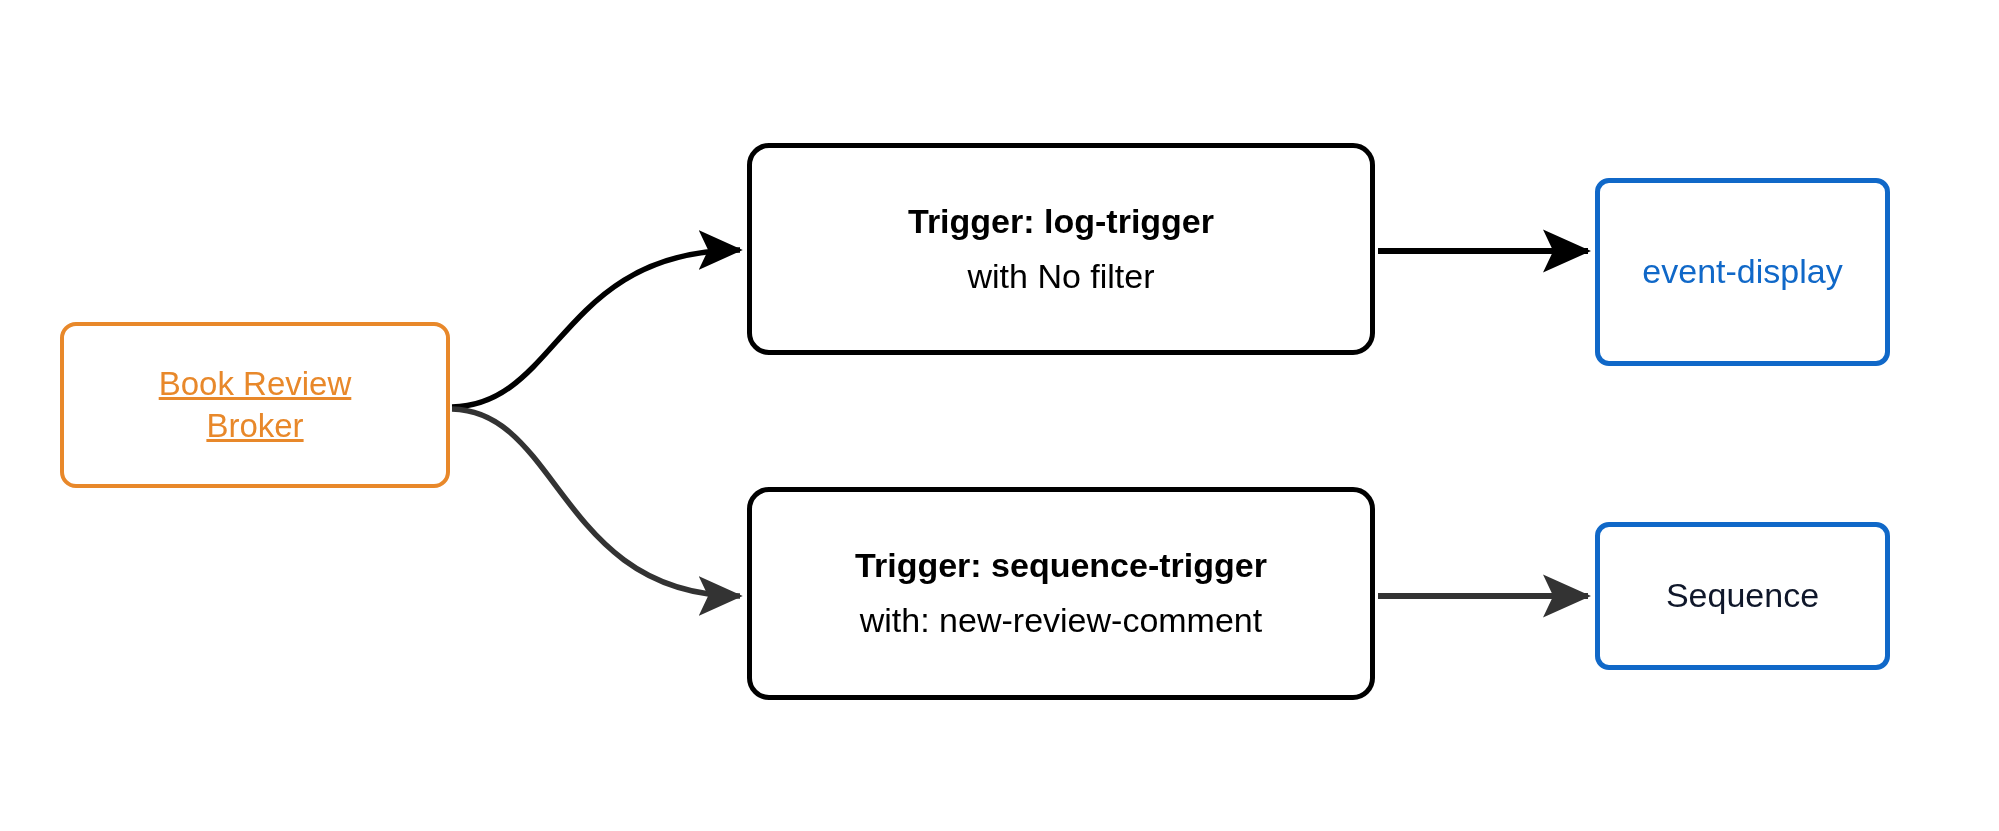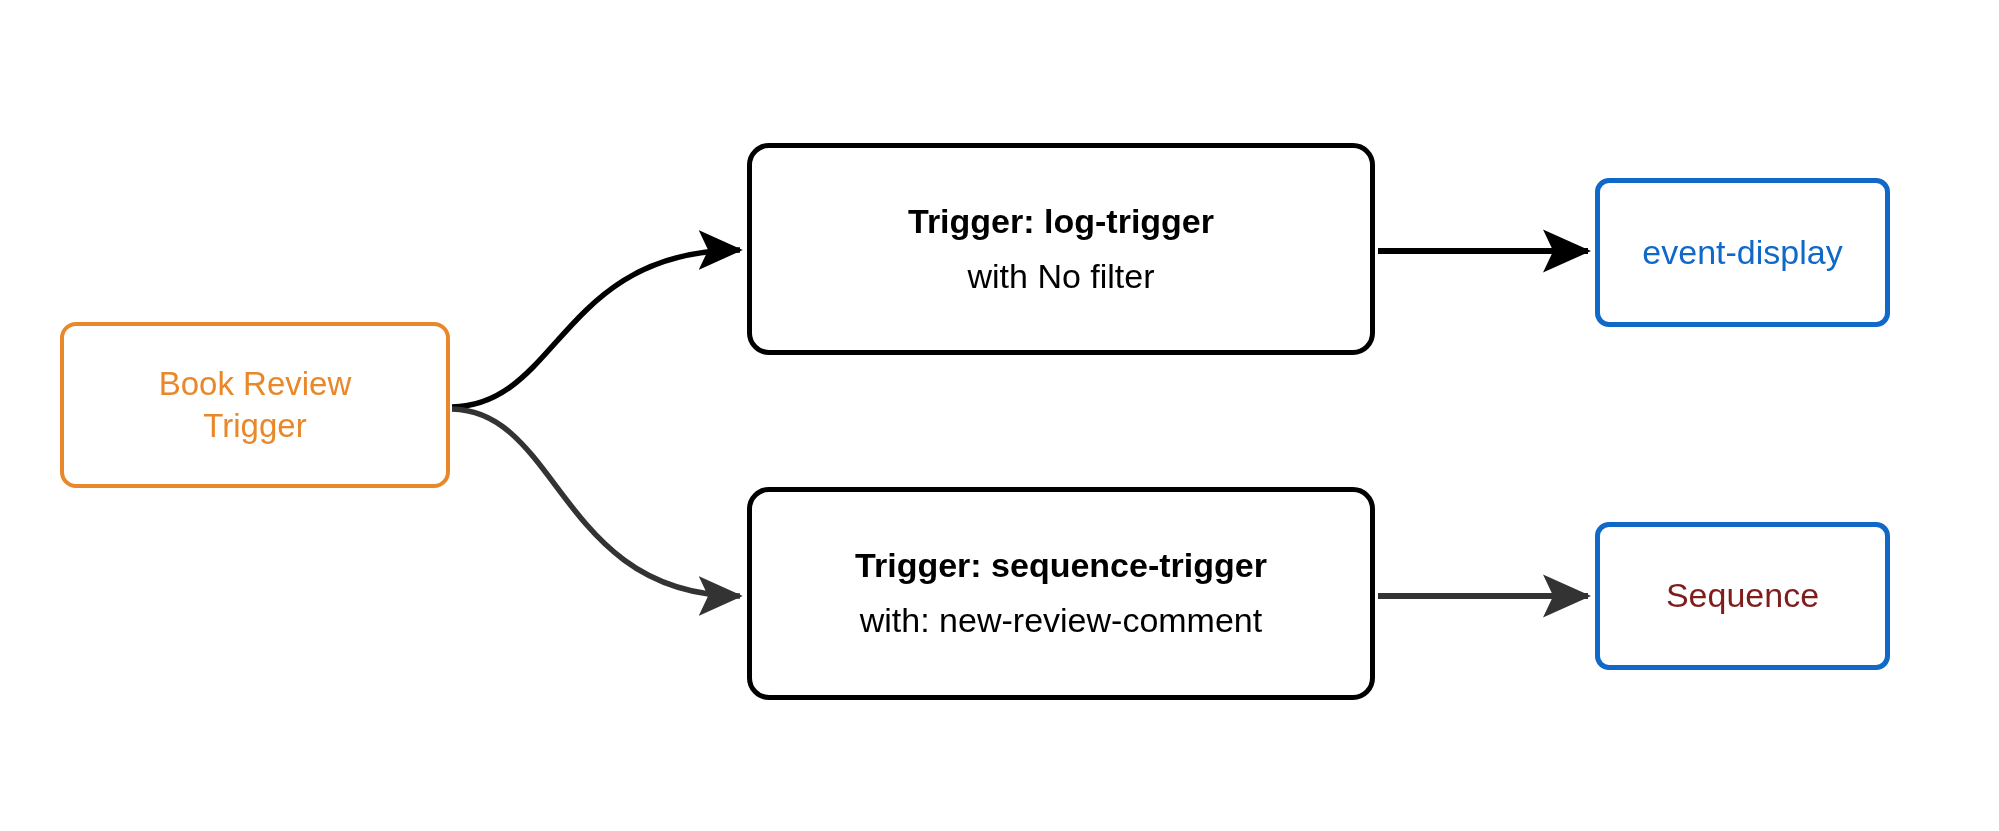--- a/index.html
+++ b/index.html
@@ -36,21 +36,21 @@
     text-align: center;
     line-height: 1.28;
   }
   
   .node-broker {
     border: 4px solid #E8882A;
     border-radius: 16px;
     color: #E8882A;
     font-size: 33px;
   }
-  .node-broker .line { display: block; }
+  .node-broker .line { display: block; text-decoration: underline; }
   
   .node-trigger {
     border: 5px solid #000000;
     border-radius: 22px;
     color: #000000;
     font-size: 34px;
     gap: 7px;
   }
   .node-trigger .title {
     font-weight: bold;
@@ -89,34 +89,34 @@
 
     <path fill="none" stroke="#333333" stroke-width="5.5" stroke-linecap="butt" marker-end="url(#arrow-gray)" d="M 452 409 C 560 411 560 596 740 596"></path>
 
     <path fill="none" stroke="#000000" stroke-width="6" stroke-linecap="butt" marker-end="url(#arrow-black)" d="M 1378 251 L 1588 251"></path>
 
     <path fill="none" stroke="#333333" stroke-width="6" stroke-linecap="butt" marker-end="url(#arrow-gray)" d="M 1378 596 L 1588 596"></path>
   </svg>
 
   <div class="node node-broker" id="node-broker" style="left: 60px; top: 322px; width: 390px; height: 166px; border-color: rgb(232, 136, 42); color: rgb(232, 136, 42);">
     <span class="line">Book Review</span>
-    <span class="line">Trigger</span>
+    <span class="line">Broker</span>
   </div>
 
   <div class="node node-trigger" id="node-log-trigger" style="left: 747px; top: 143px; width: 628px; height: 212px; border-color: rgb(0, 0, 0);">
     <span class="title">Trigger: log-trigger</span>
     <span class="subtitle">with No filter</span>
   </div>
 
   <div class="node node-trigger" id="node-sequence-trigger" style="left: 747px; top: 487px; width: 628px; height: 213px; border-color: rgb(0, 0, 0);">
     <span class="title">Trigger: sequence-trigger</span>
     <span class="subtitle">with: new-review-comment</span>
   </div>
 
-  <div class="node node-sink" id="node-event-display" style="left: 1595px; top: 178px; width: 295px; height: 149px; border-color: rgb(16, 104, 200); color: rgb(16, 104, 200);">
+  <div class="node node-sink" id="node-event-display" style="left: 1595px; top: 178px; width: 295px; height: 188px; border-color: rgb(16, 104, 200); color: rgb(16, 104, 200);">
     <span>event-display</span>
   </div>
 
-  <div class="node node-sink" id="node-sequence" style="left: 1595px; top: 522px; width: 295px; height: 148px; border-color: rgb(16, 104, 200); color: #7f1d1d;">
+  <div class="node node-sink" id="node-sequence" style="left: 1595px; top: 522px; width: 295px; height: 148px; border-color: rgb(16, 104, 200); color: #0f172a;">
     <span>Sequence</span>
   </div>
 
 </div>
 
 </body></html>

